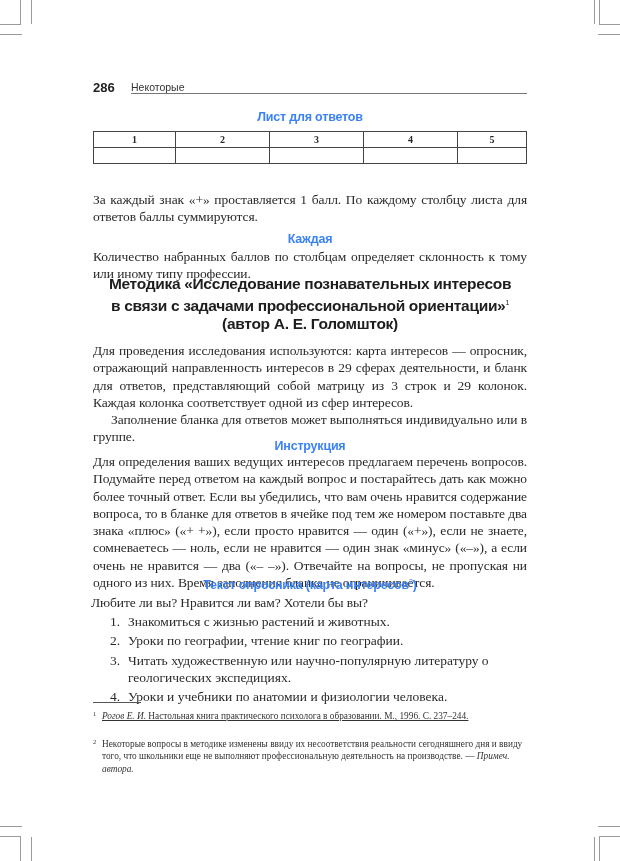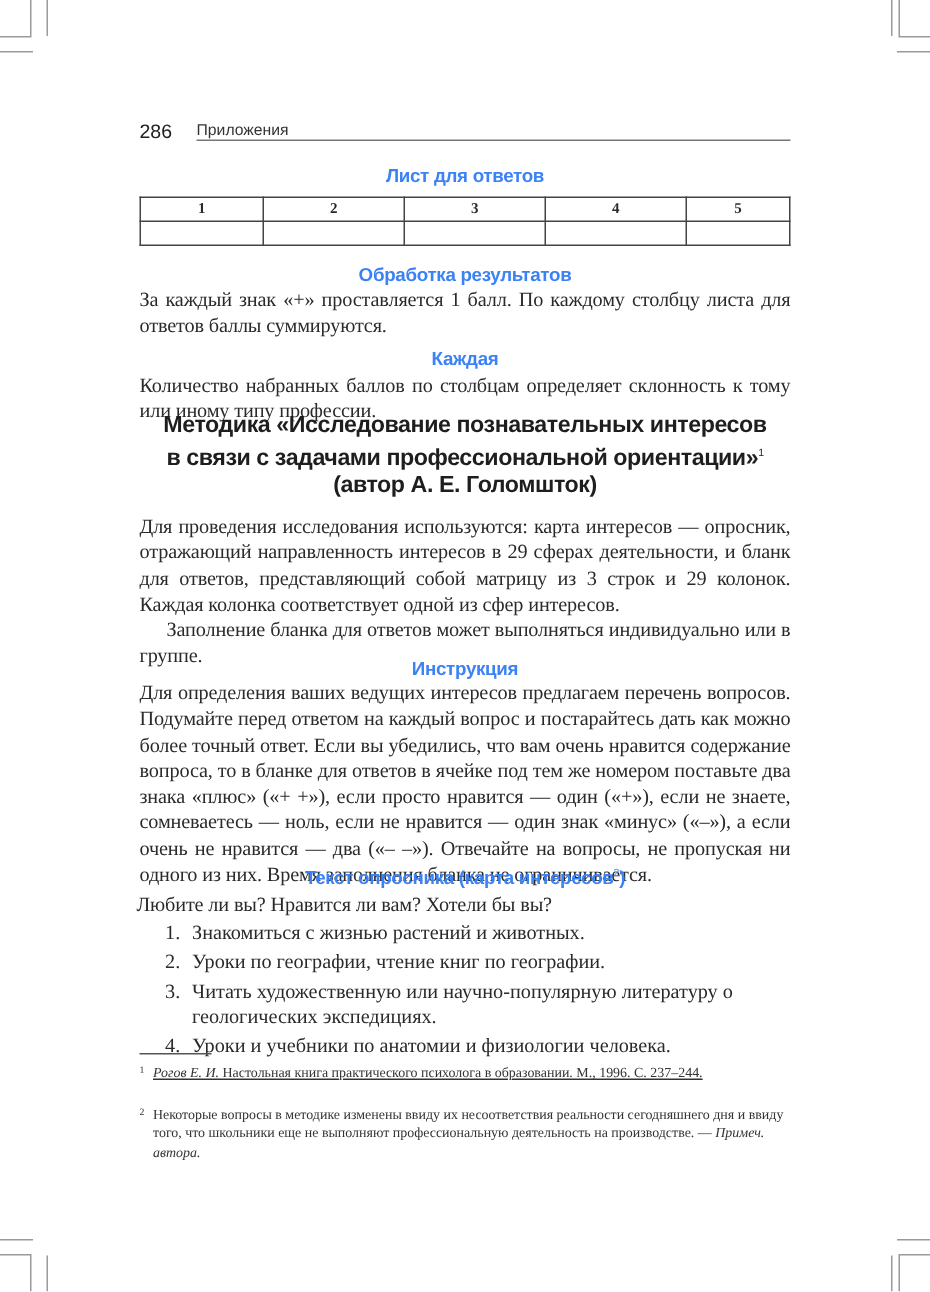--- a/index.html
+++ b/index.html
@@ -1,21 +1,21 @@
 <!DOCTYPE html>
 <html><head>
 <meta charset="utf-8">
 <style>
   html, body { margin: 0; padding: 0; background: #ffffff; }
   body { width: 620px; height: 861px; position: relative; overflow: hidden; color: #2a2a2a; }
   .crop { position: absolute; background: #9a9a9a; }
   .page { position: absolute; left: 93px; top: 0; width: 434px; }
 
   .running-head { position: absolute; top: 80px; left: 0; width: 434px; height: 14px; }
-  .page-num { position: absolute; left: 0; top: 0; font-family: "Liberation Sans", sans-serif; font-weight: normal; font-size: 13px; color: #222; }
+  .page-num { position: absolute; left: 0; top: 0; font-family: "Liberation Sans", sans-serif; font-weight: bold; font-size: 13px; color: #222; }
   .section-name { position: absolute; left: 38px; top: 1px; font-family: "Liberation Sans", sans-serif; font-size: 10.5px; color: #333; }
   .head-rule { position: absolute; left: 38px; right: 0; top: 13px; height: 1px; background: #777; }
 
   .h-sub { font-family: "Liberation Sans", sans-serif; font-weight: bold; font-size: 12.5px; text-align: center; color: #3b82f6; letter-spacing: -0.2px; }
   .h-main { font-family: "Liberation Sans", sans-serif; font-weight: bold; font-size: 15.5px; text-align: center; line-height: 18.5px; color: #1e1e1e; letter-spacing: -0.3px; }
   .h-main sup, .h-sub sup { font-size: 7px; font-weight: normal; vertical-align: super; }
   .p { font-family: "Liberation Serif", serif; font-size: 13.5px; line-height: 17.3px; text-align: justify; color: #2a2a2a; margin: 0; letter-spacing: -0.1px; }
   .indent { text-indent: 18px; }
   .abs { position: absolute; left: 0; width: 434px; }
 
@@ -48,21 +48,21 @@
 <div class="crop" style="left:31px;top:837px;width:1px;height:24px;"></div>
 <div class="crop" style="left:598px;top:826px;width:22px;height:1px;"></div>
 <div class="crop" style="left:600px;top:836px;width:20px;height:1px;"></div>
 <div class="crop" style="left:599px;top:836px;width:1px;height:25px;"></div>
 <div class="crop" style="left:594px;top:837px;width:1px;height:24px;"></div>
 
 <div class="page">
 
   <div class="running-head">
     <span class="page-num">286</span>
-    <span class="section-name">Приложения</span>
+    <span class="section-name">Некоторые</span>
     <div class="head-rule"></div>
   </div>
 
   <div class="abs h-sub" style="top:110px;">Лист для ответов</div>
 
   <table class="answers">
     <tbody>
         <tr>
       <td style="width:81px">1</td>
       <td style="width:93px">2</td>
@@ -73,21 +73,20 @@
     <tr>
       <td></td>
       <td></td>
       <td></td>
       <td></td>
       <td></td>
     </tr>
   </tbody>
     </table>
 
-  <div class="abs h-sub" style="top:176px;">Обработка результатов</div>
   <p class="abs p" style="top:191px;">За каждый знак «+» проставляется 1 балл. По каждому столбцу листа для ответов баллы суммируются.</p>
 
   <div class="abs h-sub" style="top:232px;">Каждая</div>
   <p class="abs p" style="top:248px;">Количество набранных баллов по столбцам определяет склонность к тому или иному типу профессии.</p>
 
   <div class="abs h-main" style="top:275px;">
     <div>Методика «Исследование познавательных интересов</div>
     <div><span>в связи с задачами профессиональной ориентации»</span><sup>1</sup></div>
     <div>(автор А. Е. Голомшток)</div>
   </div>

